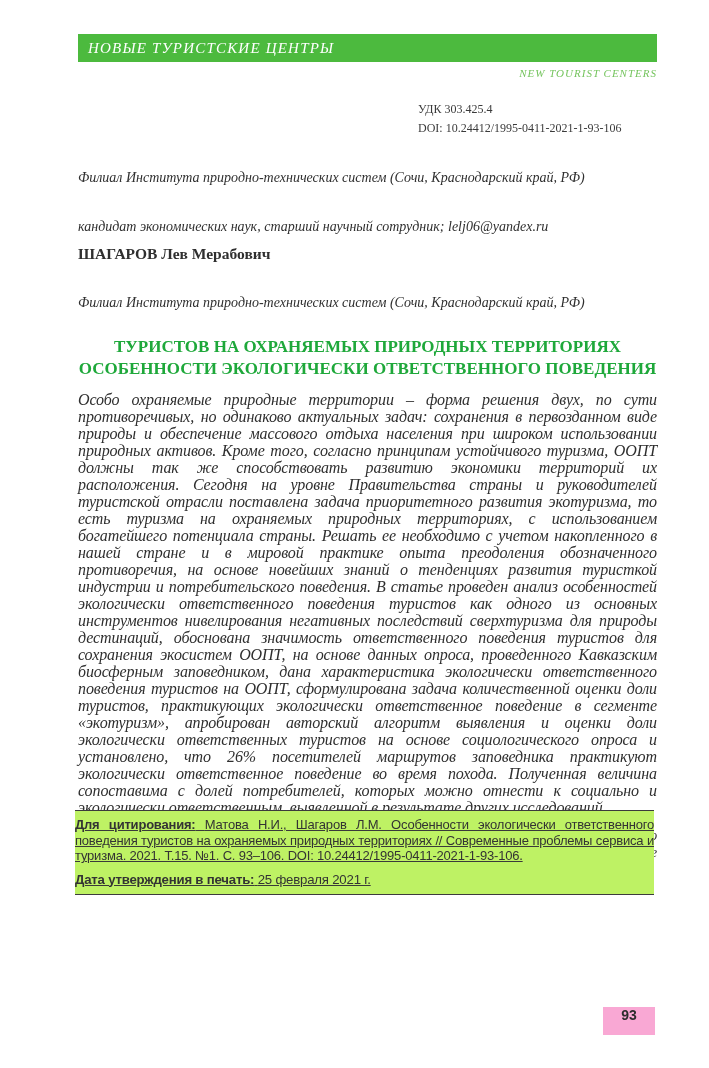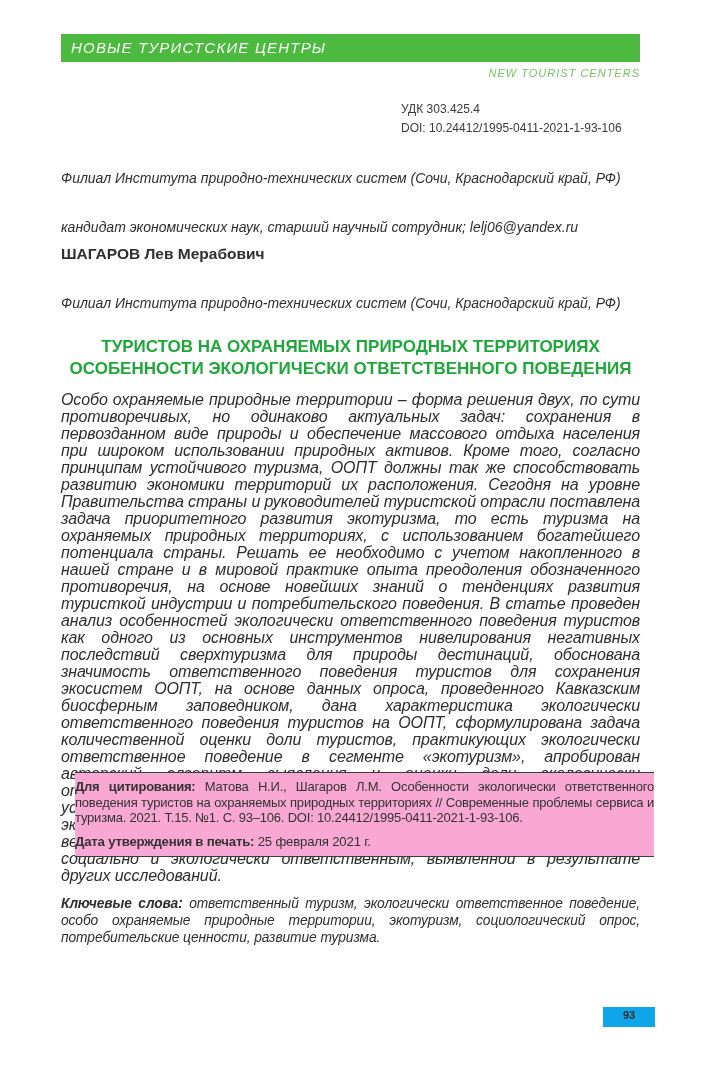--- a/index.html
+++ b/index.html
@@ -8,23 +8,24 @@
     position: relative;
     width: 709px;
     height: 1068px;
     background: #ffffff;
     font-family: "Liberation Sans", "DejaVu Sans", sans-serif;
     color: #3a3a3a;
     overflow: hidden;
   }
   .content {
     position: absolute;
-    left: 61px;
+    left: 78px;
     top: 0;
     width: 579px;
+    font-family: Liberation Serif, serif;
   }
   .section-banner {
     margin-top: 34px;
     height: 28px;
     line-height: 28px;
     background: #4cba3e;
     color: #ffffff;
     font-style: italic;
     font-size: 15px;
     letter-spacing: 1.2px;
@@ -84,23 +85,24 @@
     font-size: 13.8px;
     line-height: 17px;
     text-align: justify;
     color: #2e2e2e;
     letter-spacing: -0.1px;
   }
   .keywords .kw-label { font-weight: bold; }
   .footer-block {
     position: absolute;
     left: 75px;
-    top: 772px;
+    top: 810px;
     width: 579px;
-    background: #f9a8d4;
+    background: #bef264;
+    text-decoration: underline;
   }
   .rule-top { border-top: 1.7px solid #3c3c3c; }
   .rule-bottom { border-top: 1.9px solid #3c3c3c; margin-top: 6px; }
   .citation {
     margin-top: 6px;
     font-size: 13px;
     line-height: 15.5px;
     text-align: justify;
     color: #333333;
     letter-spacing: -0.2px;
@@ -115,24 +117,24 @@
     color: #333333;
     letter-spacing: -0.2px;
     white-space: nowrap;
   }
   .dates-row .date-label { font-weight: bold; }
   .page-number-badge {
     position: absolute;
     left: 603px;
     top: 1007px;
     width: 52px;
-    height: 20px;
-    background: #0ea5e9;
+    height: 28px;
+    background: #f9a8d4;
     color: #2c2c2c;
-    font-size: 11px;
+    font-size: 14px;
     font-weight: bold;
     text-align: center;
     line-height: 16px;
   }
 </style>
 </head>
 <body>
 
 <div class="page">
   <div class="content">

